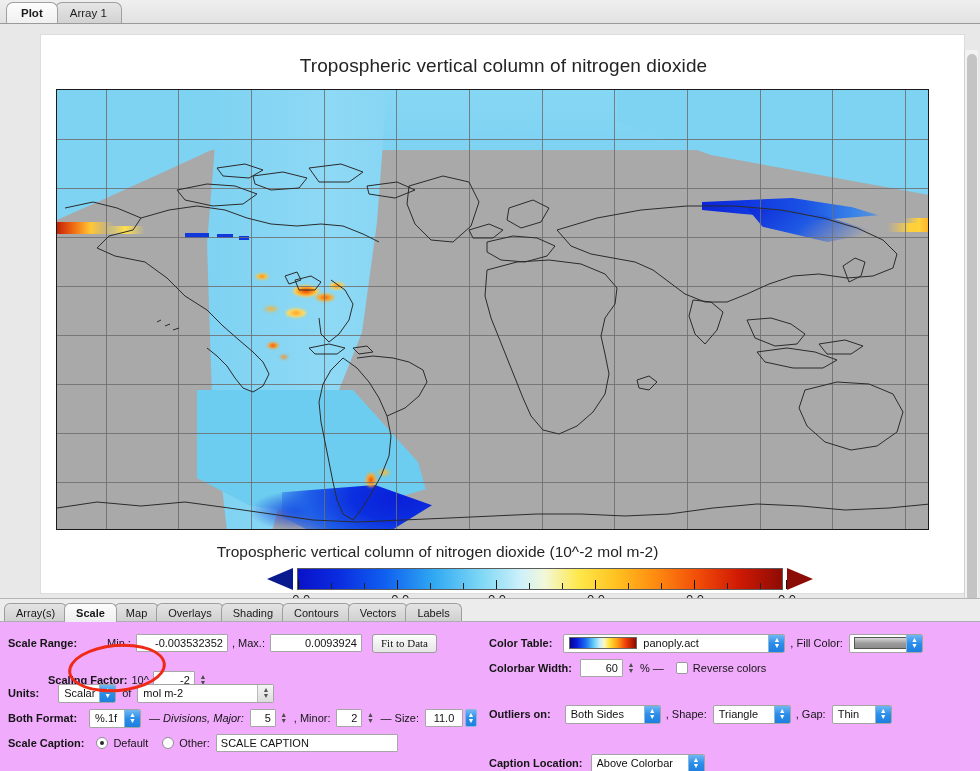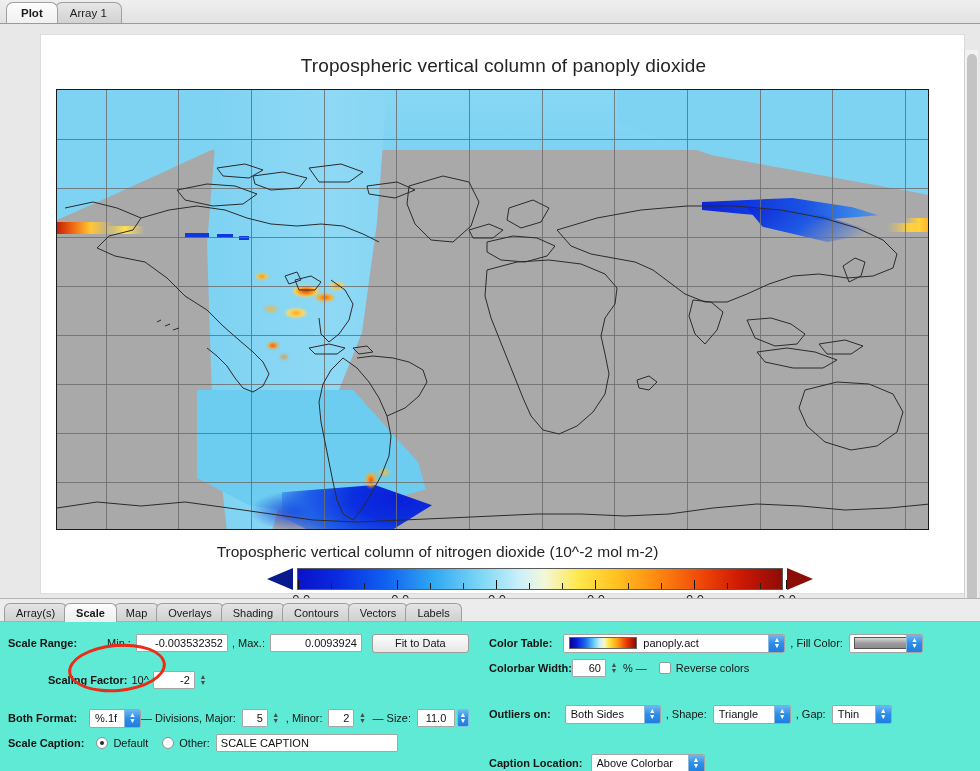--- a/index.html
+++ b/index.html
@@ -231,43 +231,43 @@
     border-radius: 6px 6px 0 0;
     background: linear-gradient(to bottom, #e4e4e4 0%, #cfcfcf 100%);
     margin-right: -3px; position: relative;
   }
   .ctl-tab.active {
     background: linear-gradient(to bottom, #fcfcfc 0%, #efefef 100%);
     z-index: 5; font-weight: bold;
   }
   .ctl-body {
     position: absolute; left: 0; top: 22px; width: 980px; height: 151px;
-    background: #5eead4;
+    background: #f0abfc;
     border-top: 1px solid #aeaeae;
   }
 
   .lbl { font-size: 11px; color: #141414; white-space: nowrap; }
   .lbl-b { font-size: 11px; color: #141414; font-weight: bold; white-space: nowrap; }
 
   .row { position: absolute; display: flex; align-items: center; height: 20px; }
 
   .tfield {
     height: 18px; border: 1px solid #a6a6a6; background: #fff;
     font-size: 11px; color: #111; padding: 0 4px;
     display: flex; align-items: center; justify-content: flex-end;
     border-radius: 1px;
   }
   .tfield.left { justify-content: flex-start; }
 
   .btn {
-    height: 19px; padding: 0 22px;
+    height: 19px; padding: 0 8px;
     border: 1px solid #9d9d9d; border-radius: 3px;
     background: linear-gradient(to bottom, #fdfdfd 0%, #e6e6e6 100%);
     font-size: 11px; color: #141414;
-    display: flex; align-items: center; justify-content: center;
+    display: flex; align-items: center; justify-content: center; font-family: Liberation Serif, serif;
   }
 
   
   .combo {
     height: 19px; border: 1px solid #a4a4a4; background: #fff;
     border-radius: 2px;
     display: flex; align-items: center;
     font-size: 11px; color: #111;
     padding-left: 5px; position: relative; overflow: hidden;
   }
@@ -341,21 +341,21 @@
   </div>
   <div class="win-tab">
     <span>Array 1</span>
   </div>
 </div>
 
 <div class="plot-scroll">
 
   <div class="plot-canvas">
 
-    <div class="plot-title">Tropospheric vertical column of panoply dioxide</div>
+    <div class="plot-title">Tropospheric vertical column of nitrogen dioxide</div>
 
     <div class="map-frame">
       <div class="map-bg"></div>
 
       <div class="swath swath-top"></div>
       <div class="swath swath-nw"></div>
       <div class="swath swath-ne"></div>
       <div class="swath swath-main"></div>
       <div class="swath swath-south"></div>
 
@@ -551,31 +551,49 @@
       <span class="lbl" style="margin-left:4px;">10^</span>
       <div class="tfield" style="width:42px; margin-left:4px;">
         <span>-2</span>
       </div>
       <div class="spin">
           <span>▲</span>
           <span>▼</span>
         </div>
     </div>
 
+    <div class="row" style="left:8px; top:61px;">
+      <span class="lbl-b">Units:</span>
+      <div class="combo" style="width:58px; margin-left:19px;">
+        <span class="ctext">Scalar</span>
+        <span class="arrowbox">
+            <span>▲</span>
+            <span>▼</span>
+          </span>
+      </div>
+      <span class="lbl" style="margin-left:6px;">of</span>
+      <div class="combo" style="width:137px; margin-left:6px;">
+        <span class="ctext">mol m-2</span>
+        <span class="arrowbox" style="background:linear-gradient(to bottom,#f5f5f5,#dcdcdc);color:#555;border-left:1px solid #bbb;">
+            <span>▲</span>
+            <span>▼</span>
+          </span>
+      </div>
+    </div>
 
     <div class="row" style="left:8px; top:86px;">
       <span class="lbl-b">Both Format:</span>
       <div class="combo" style="width:52px; margin-left:12px;">
         <span class="ctext">%.1f</span>
         <span class="arrowbox">
             <span>▲</span>
             <span>▼</span>
           </span>
       </div>
-      <span class="lbl" style="">— Divisions, Major:</span>
+      <span class="lbl" style="margin-left:8px;font-style:italic;">— Divisions, Major:</span>
       <div class="tfield" style="width:26px; margin-left:6px;">
         <span>5</span>
       </div>
       <div class="spin">
           <span>▲</span>
           <span>▼</span>
         </div>
       <span class="lbl" style="margin-left:4px;">, Minor:</span>
       <div class="tfield" style="width:26px; margin-left:6px;">
         <span>2</span>
@@ -620,21 +638,21 @@
         <span class="fill-swatch"></span>
         <span class="arrowbox">
             <span>▲</span>
             <span>▼</span>
           </span>
       </div>
     </div>
 
     <div class="row" style="left:489px; top:36px;">
       <span class="lbl-b">Colorbar Width:</span>
-      <div class="tfield" style="width:34px; ">
+      <div class="tfield" style="width:43px; margin-left:8px;">
         <span>60</span>
       </div>
       <div class="spin">
           <span>▲</span>
           <span>▼</span>
         </div>
       <span class="lbl" style="margin-left:3px;">% —</span>
       <span class="cbox" style="margin-left:12px;"></span>
       <span class="lbl">Reverse colors</span>
     </div>

